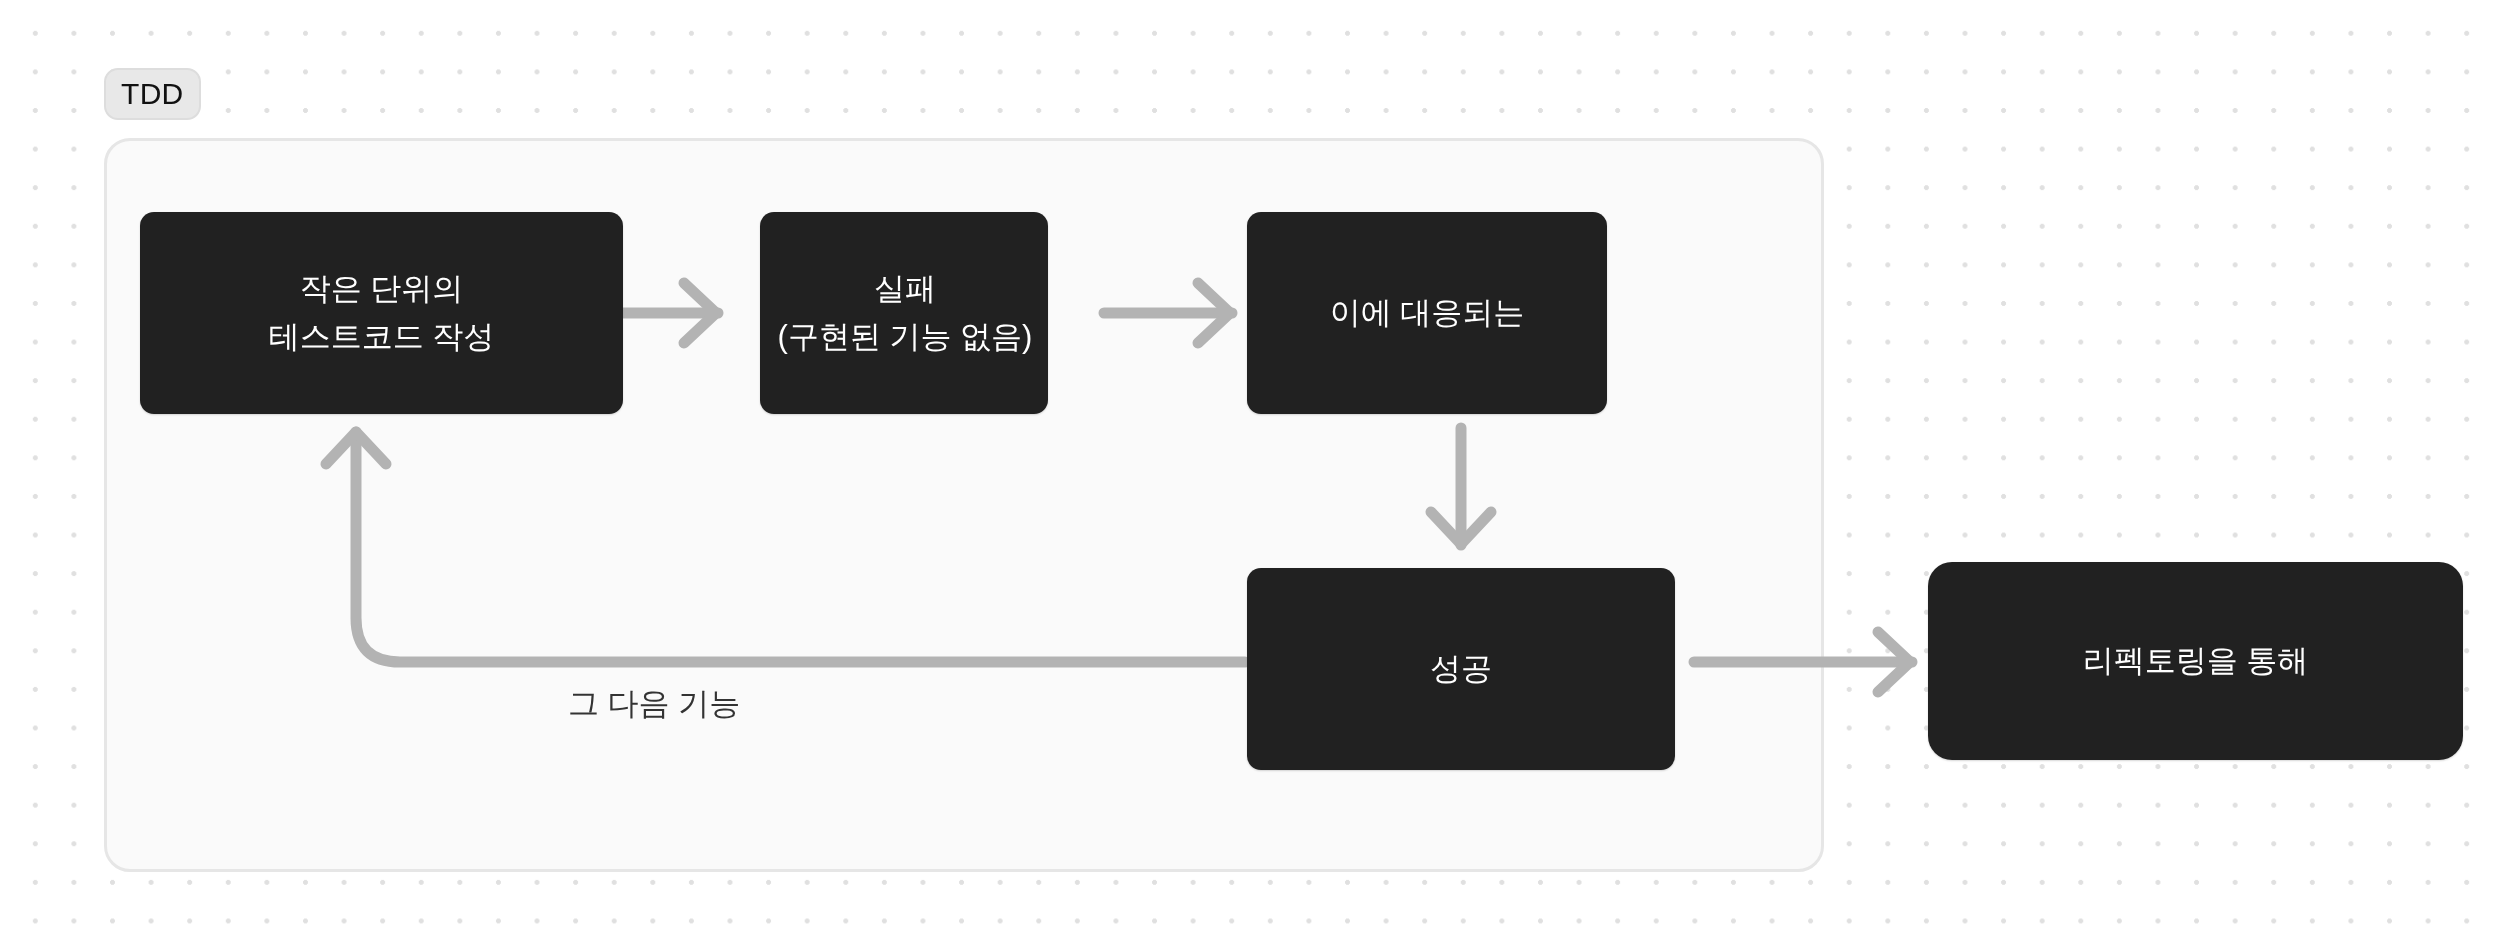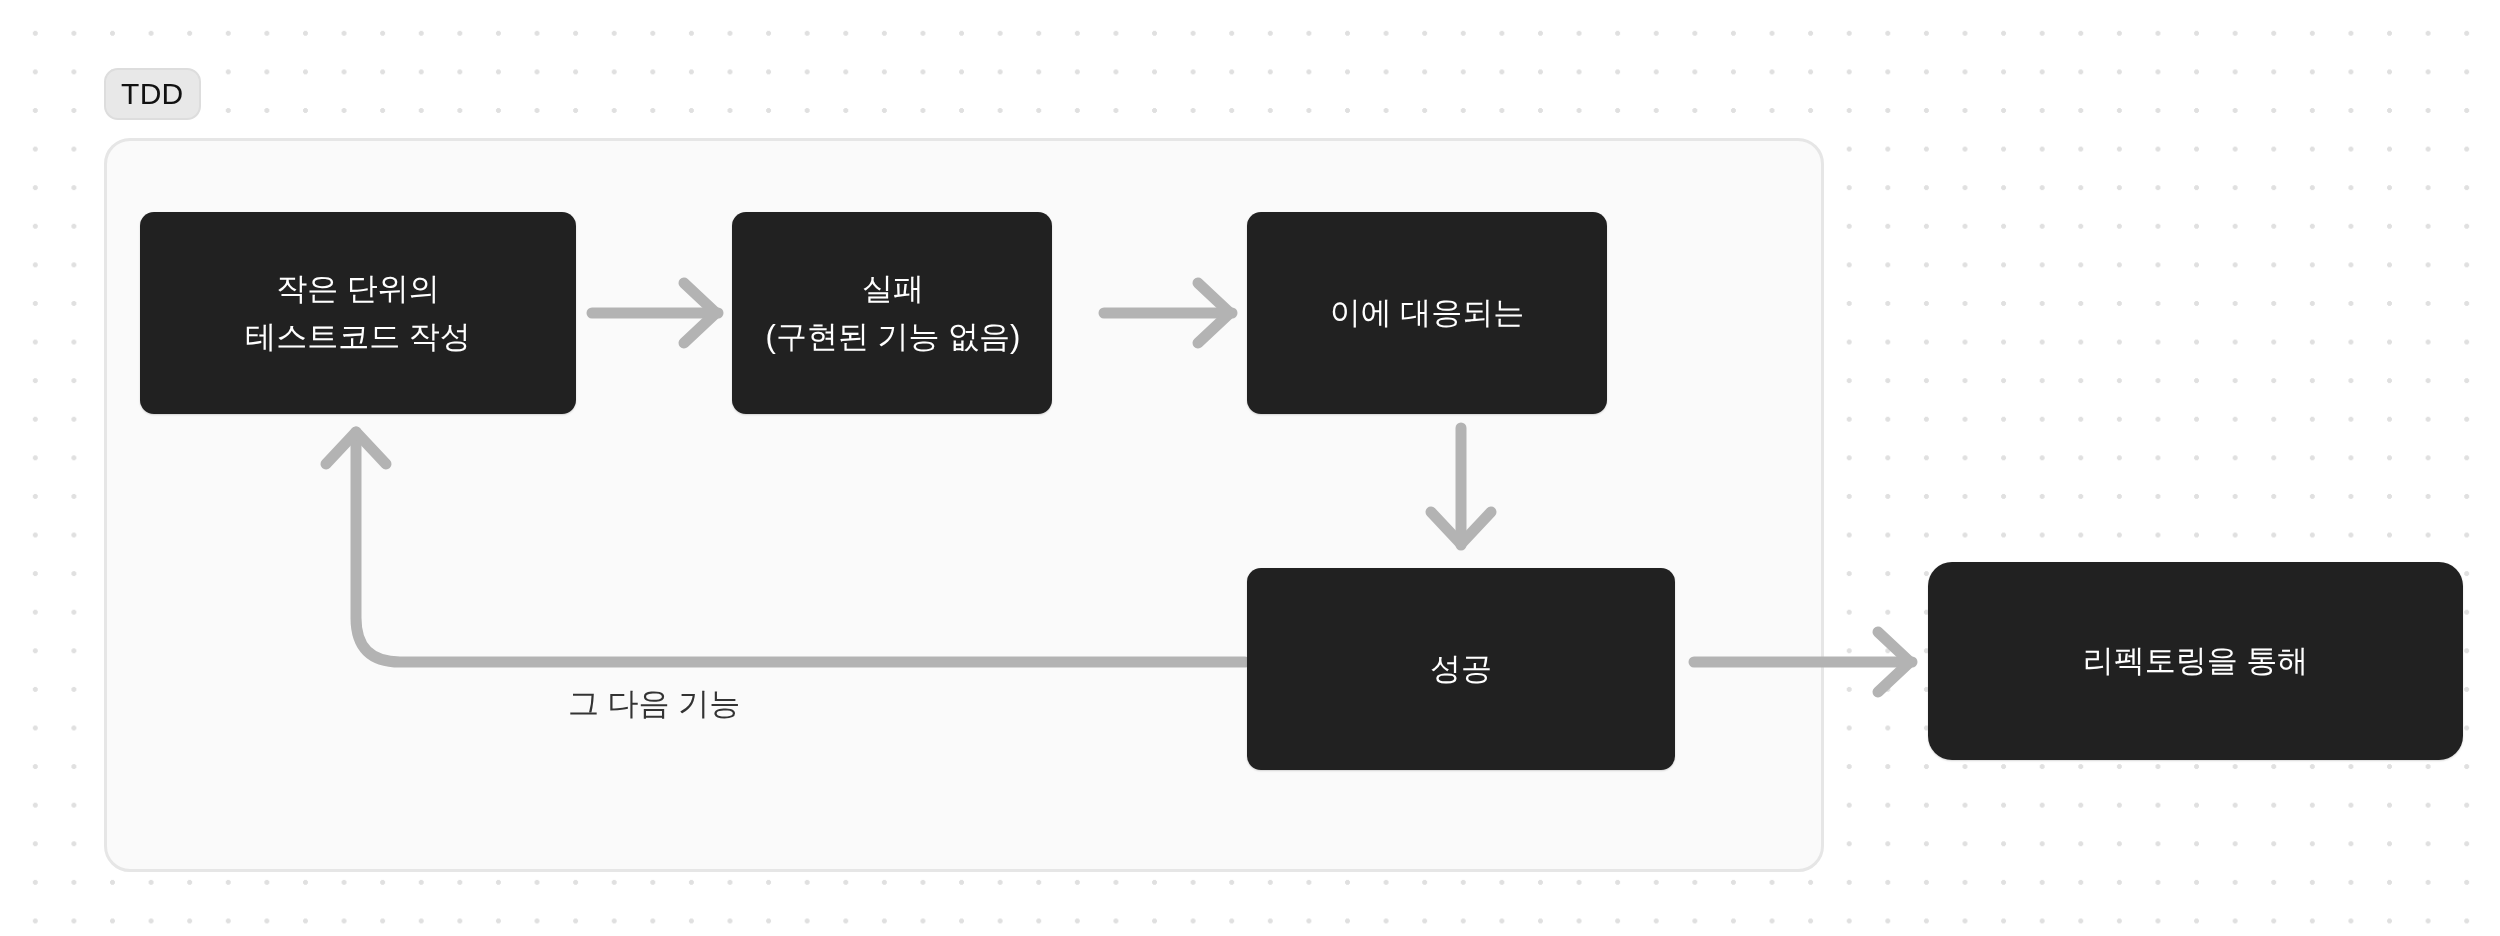--- a/index.html
+++ b/index.html
@@ -69,22 +69,22 @@
     justify-content: center;
     text-align: center;
     font-size: 31px;
     line-height: 1.55;
     box-sizing: border-box;
     padding: 6px 14px;
     box-shadow: 0 1px 2px rgba(0,0,0,0.16);
   }
   .node .line { display: block; white-space: nowrap; }
 
-  #node-test    { left: 140px;  top: 212px; width: 436px; height: 202px; }
-  #node-fail    { left: 732px;  top: 212px; width: 320px; height: 202px; padding-left: 16px; }
+  #node-test    { left: 140px;  top: 212px; width: 483px; height: 202px; }
+  #node-fail    { left: 760px;  top: 212px; width: 288px; height: 202px; padding-left: 16px; }
   #node-impl    { left: 1247px; top: 212px; width: 360px; height: 202px; }
   #node-success { left: 1247px; top: 560px; width: 428px; height: 202px; margin-top: 8px; }
   #node-refactor{ left: 1928px; top: 562px; width: 535px; height: 198px; border-radius: 24px; }
 
   
   #connectors {
     position: absolute;
     left: 0; top: 0;
     width: 2500px;
     height: 936px;

